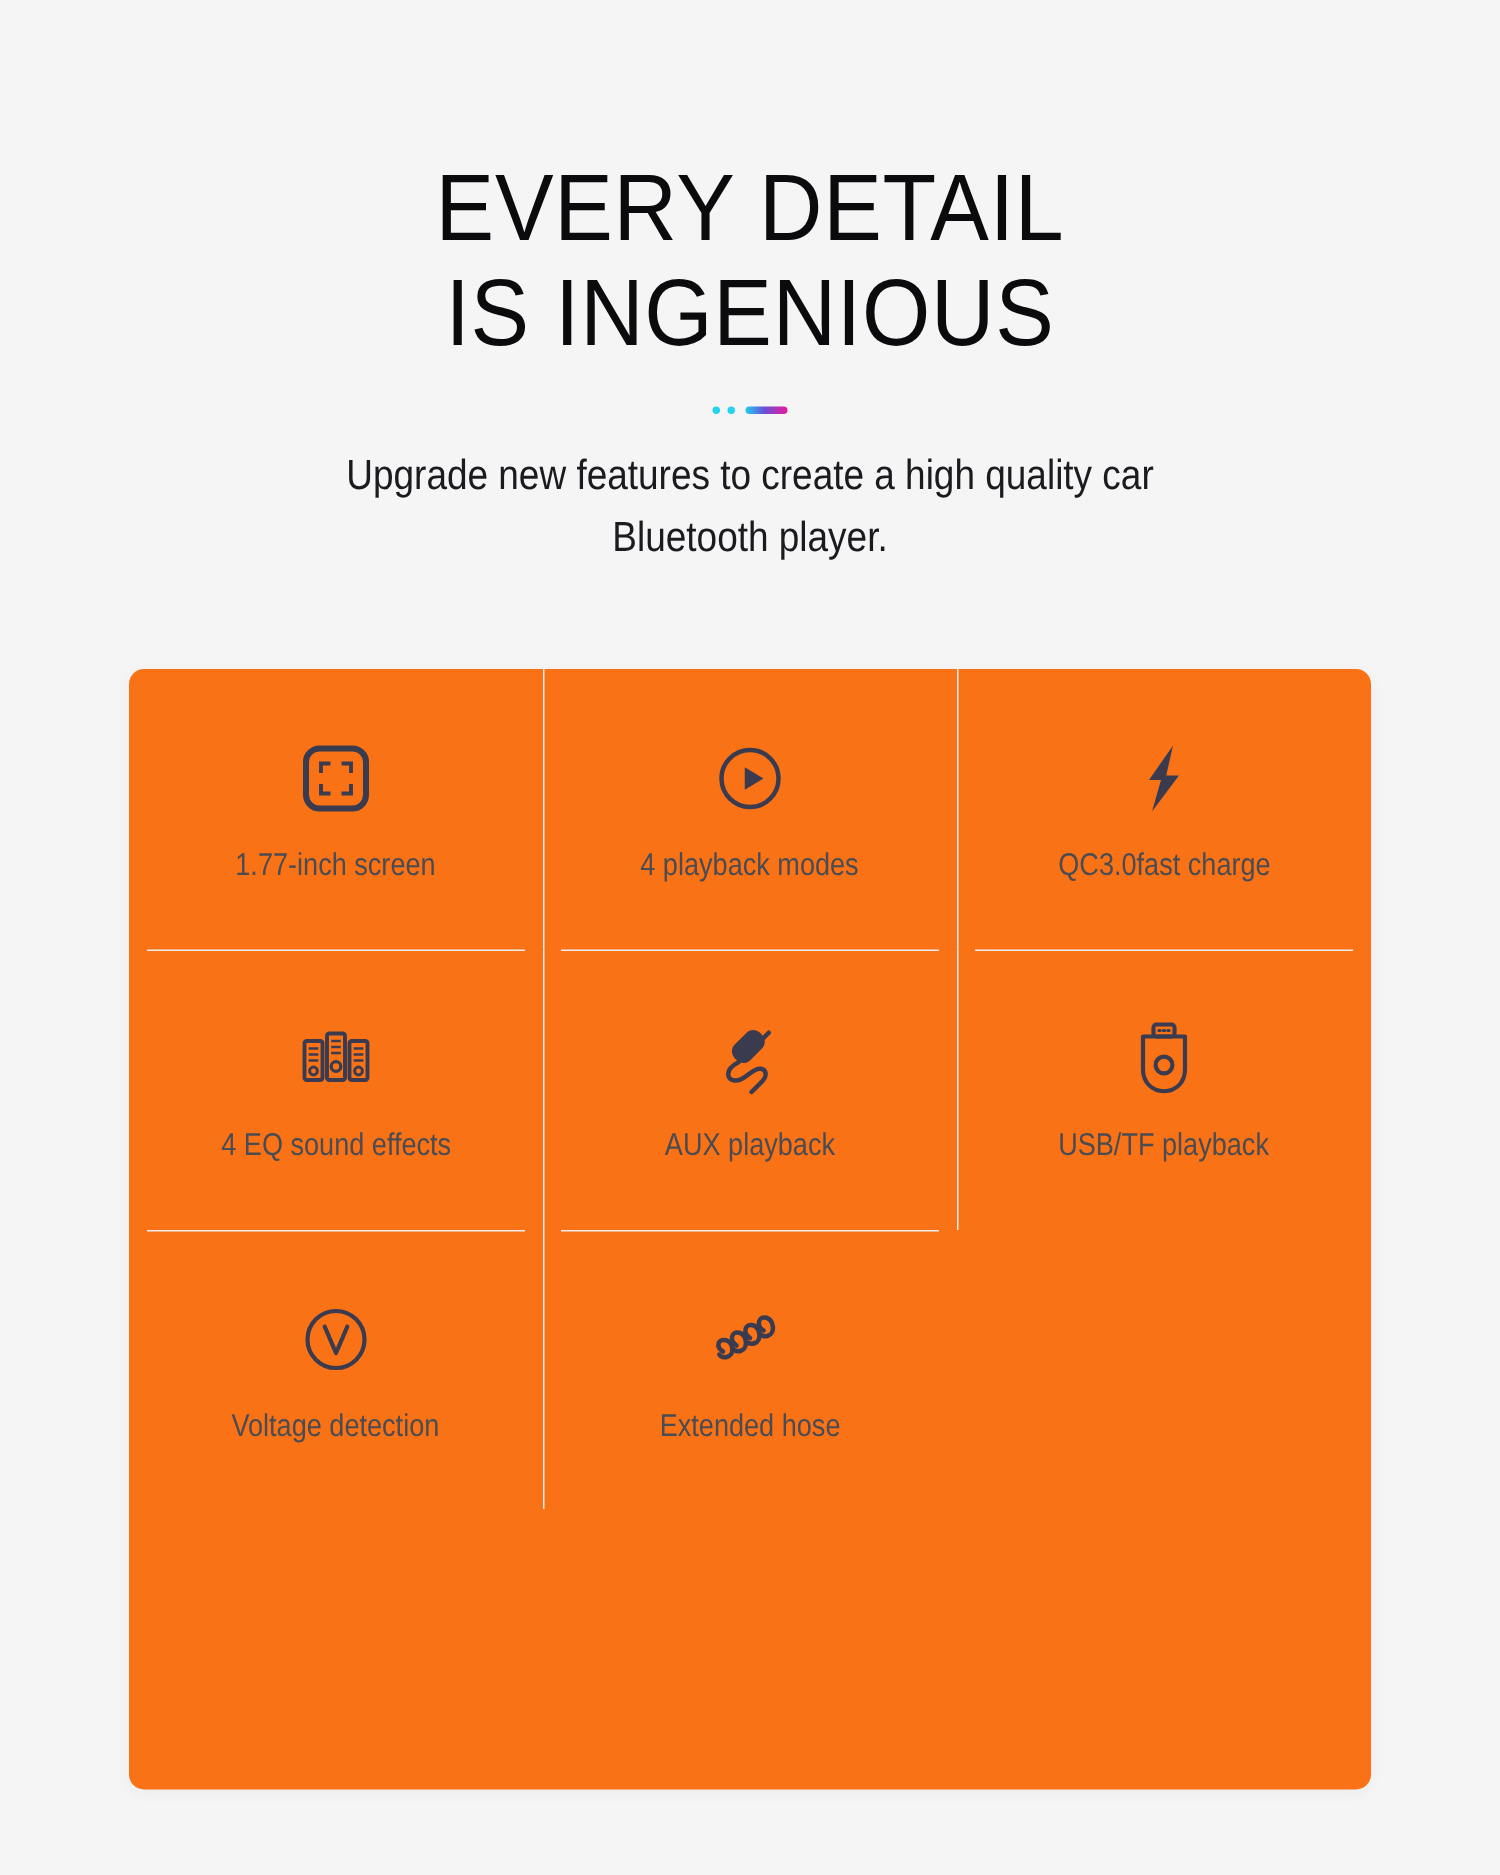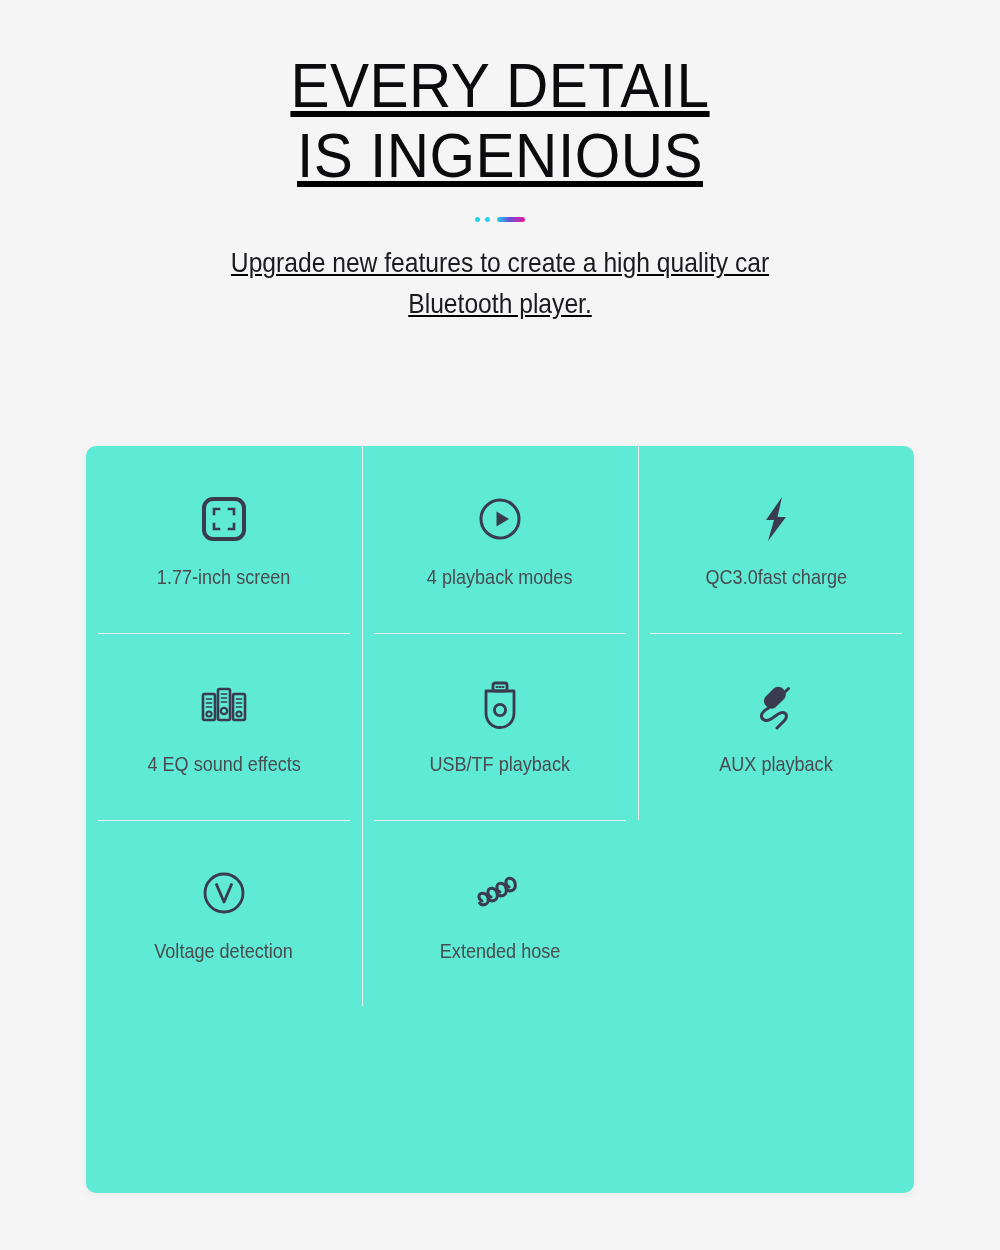--- a/index.html
+++ b/index.html
@@ -10,23 +10,22 @@
     width: 1000px;
     height: 1250px;
     background: #f5f5f6;
     font-family: "Liberation Sans", sans-serif;
     overflow: hidden;
     position: relative;
   }
 
   
   .header {
-    padding-top: 50px;
+    padding-top: 104px;
     text-align: center;
-    text-decoration: underline;
   }
   .title-line {
     font-family: "Liberation Sans", sans-serif;
     font-weight: 400;
     font-size: 63px;
     line-height: 70px;
     letter-spacing: 0.5px;
     color: #0b0b0d;
     transform: scaleX(0.93);
     transform-origin: center;
@@ -69,21 +68,21 @@
     font-weight: 400;
   }
 
   
   .card {
     position: absolute;
     left: 86px;
     top: 446px;
     width: 828px;
     height: 747px;
-    background: #5eead4;
+    background: #f97316;
     border-radius: 10px;
     box-shadow: 0 2px 10px rgba(0,0,0,0.045);
     display: grid;
     grid-template-columns: repeat(3, 1fr);
     grid-template-rows: repeat(4, 1fr);
     overflow: hidden;
   }
 
   .cell {
     position: relative;
@@ -197,41 +196,41 @@
         <circle cx="25" cy="27" r="3.2" fill="none" stroke="#3b3b50" stroke-width="2.2"></circle>
         <circle cx="40" cy="30" r="2.6" fill="none" stroke="#3b3b50" stroke-width="2"></circle>
       </svg>
     </div>
     <div class="cell-label">4 EQ sound effects</div>
   </div>
 
 
   <div class="cell">
     <div class="icon-wrap">
-      <svg width="42" height="52" viewBox="0 0 42 52">
-        <rect x="14" y="3" width="14" height="8" rx="2" fill="none" stroke="#3b3b50" stroke-width="2.8"></rect>
-        <path d="M17.5 7 H18.5 M20.5 7 H21.5 M23.5 7 H24.5" stroke="#3b3b50" stroke-width="2" stroke-linecap="round"></path>
-        <path d="M7 11 L35 11 L35 33 C35 41.5 29 47.5 21 47.5 C13 47.5 7 41.5 7 33 Z" fill="none" stroke="#3b3b50" stroke-width="2.8" stroke-linejoin="round"></path>
-        <circle cx="21" cy="30" r="5.6" fill="none" stroke="#3b3b50" stroke-width="2.8"></circle>
-      </svg>
-    </div>
-    <div class="cell-label">USB/TF playback</div>
-  </div>
-
-  <div class="cell">
-    <div class="icon-wrap">
       <svg width="52" height="50" viewBox="0 0 52 50">
         <path d="M38.5 7.5 L34.5 11.5" stroke="#3b3b50" stroke-width="3" stroke-linecap="round"></path>
         <path d="M33.4 8.2 C36.6 11.4 36.6 15.4 33.8 18.2 L26.4 25.6 C23.6 28.4 19.6 28.4 16.4 25.2
                  C13.2 22 13.2 18 16 15.2 L23.4 7.8 C26.2 5 30.2 5 33.4 8.2 Z" fill="#3b3b50"></path>
         <path d="M18.5 27 C14 29.5 11 32 11.5 35.5 C12 39.5 17 40.5 21 38 C26 35 29 31 33 31.5
                  C37 32 37.5 36 34.5 39.5 L27 47" fill="none" stroke="#3b3b50" stroke-width="3" stroke-linecap="round" stroke-linejoin="round"></path>
       </svg>
     </div>
     <div class="cell-label">AUX playback</div>
+  </div>
+
+  <div class="cell">
+    <div class="icon-wrap">
+      <svg width="42" height="52" viewBox="0 0 42 52">
+        <rect x="14" y="3" width="14" height="8" rx="2" fill="none" stroke="#3b3b50" stroke-width="2.8"></rect>
+        <path d="M17.5 7 H18.5 M20.5 7 H21.5 M23.5 7 H24.5" stroke="#3b3b50" stroke-width="2" stroke-linecap="round"></path>
+        <path d="M7 11 L35 11 L35 33 C35 41.5 29 47.5 21 47.5 C13 47.5 7 41.5 7 33 Z" fill="none" stroke="#3b3b50" stroke-width="2.8" stroke-linejoin="round"></path>
+        <circle cx="21" cy="30" r="5.6" fill="none" stroke="#3b3b50" stroke-width="2.8"></circle>
+      </svg>
+    </div>
+    <div class="cell-label">USB/TF playback</div>
   </div>
 
 
 
   <div class="cell">
     <div class="icon-wrap">
       <svg width="48" height="48" viewBox="0 0 48 48">
         <circle cx="24" cy="24" r="19" fill="none" stroke="#3b3b50" stroke-width="2.8"></circle>
         <path d="M16.5 15.5 L24 33 L31.5 15.5" fill="none" stroke="#3b3b50" stroke-width="2.8" stroke-linecap="round" stroke-linejoin="round"></path>
       </svg>

